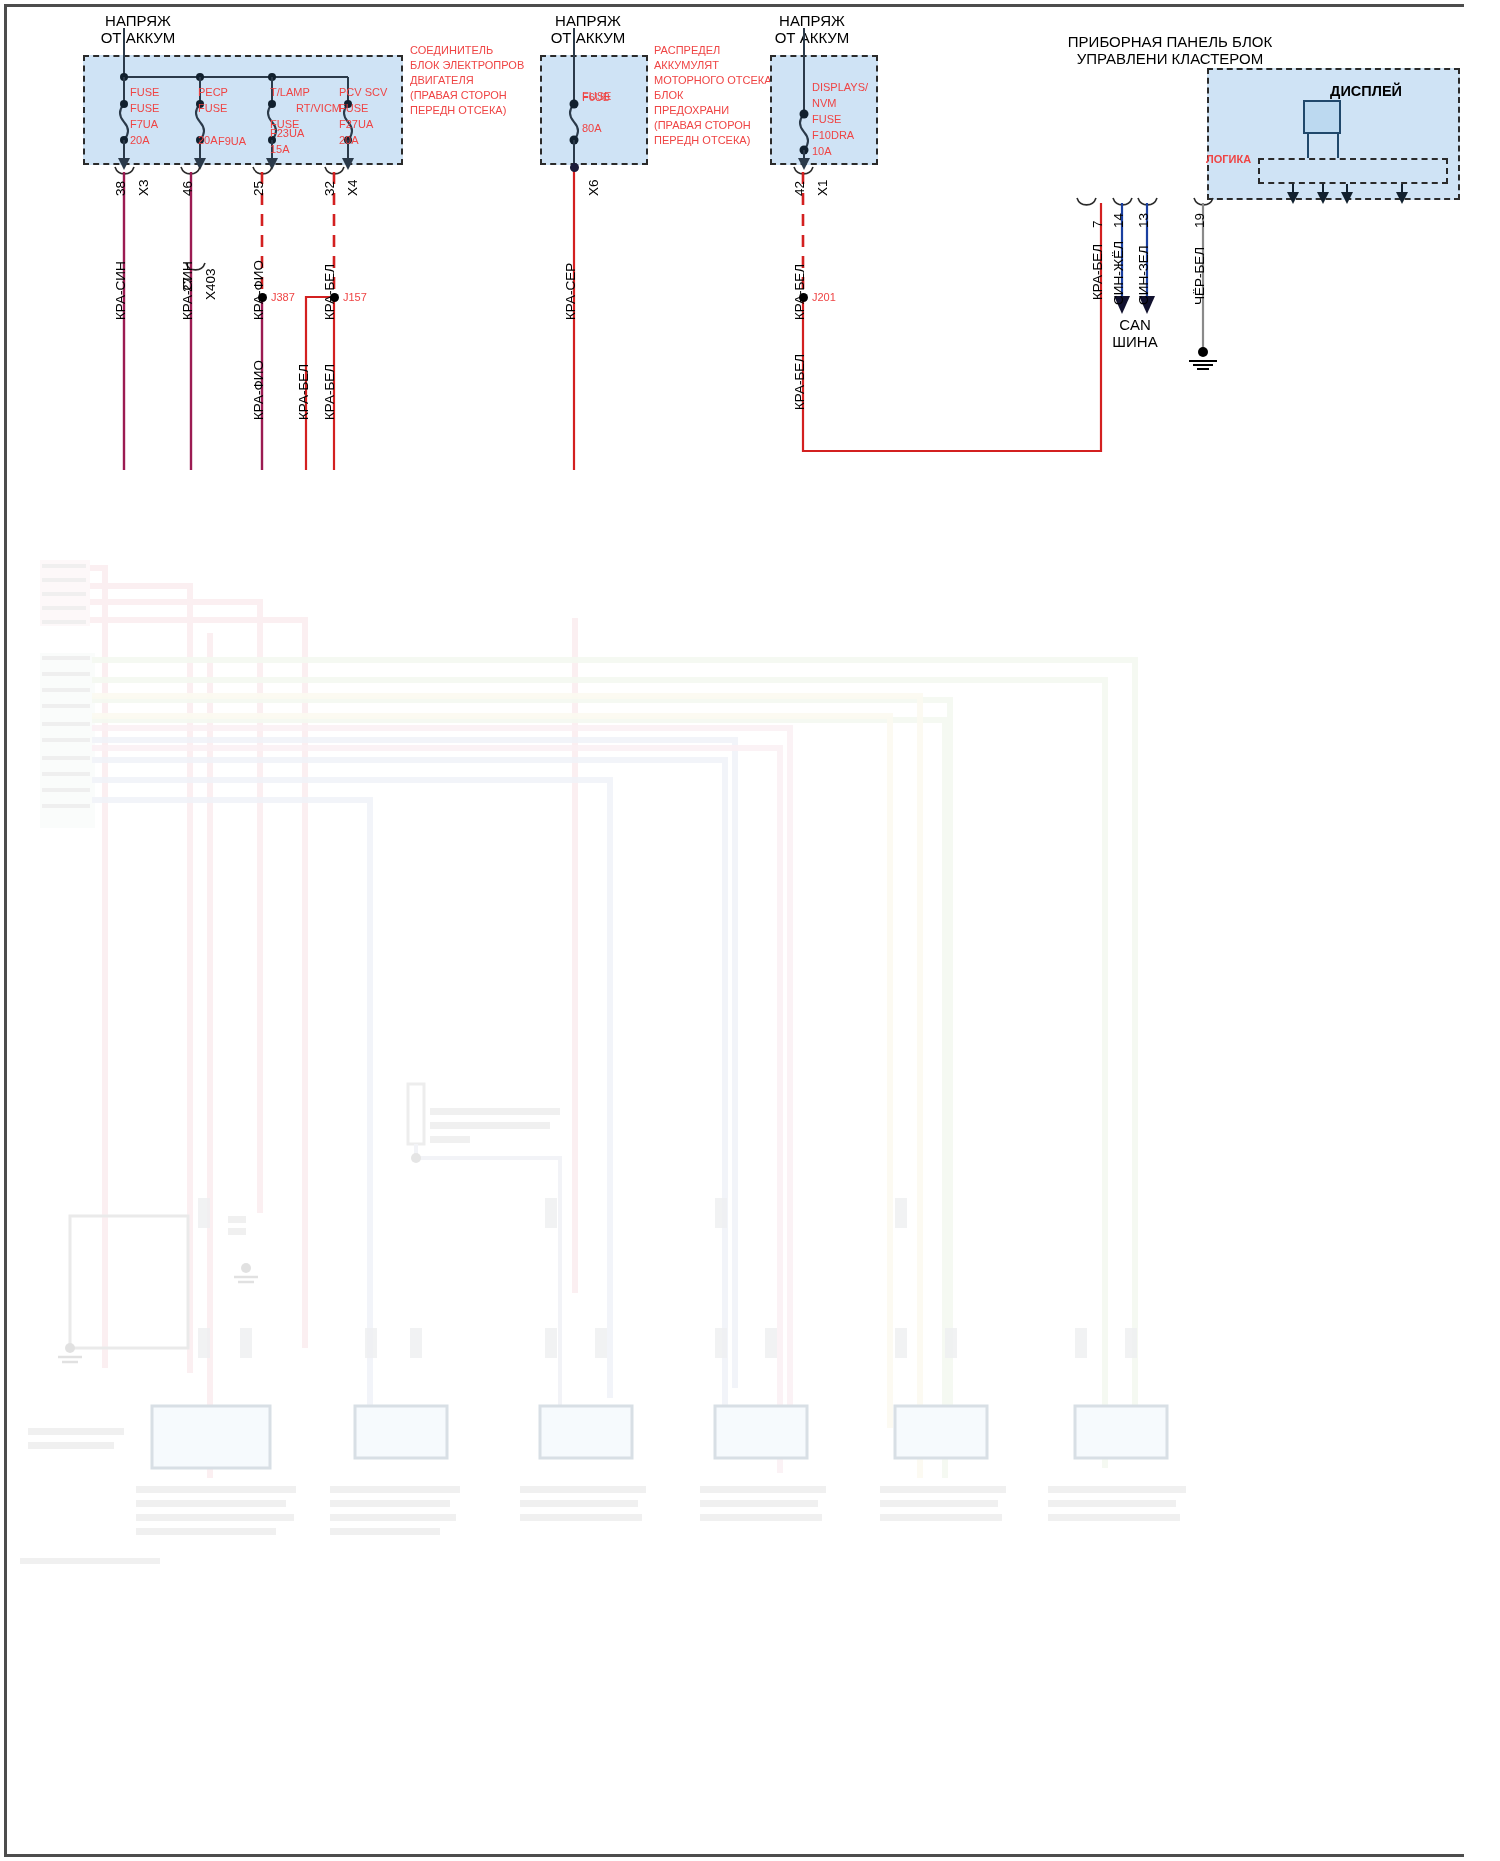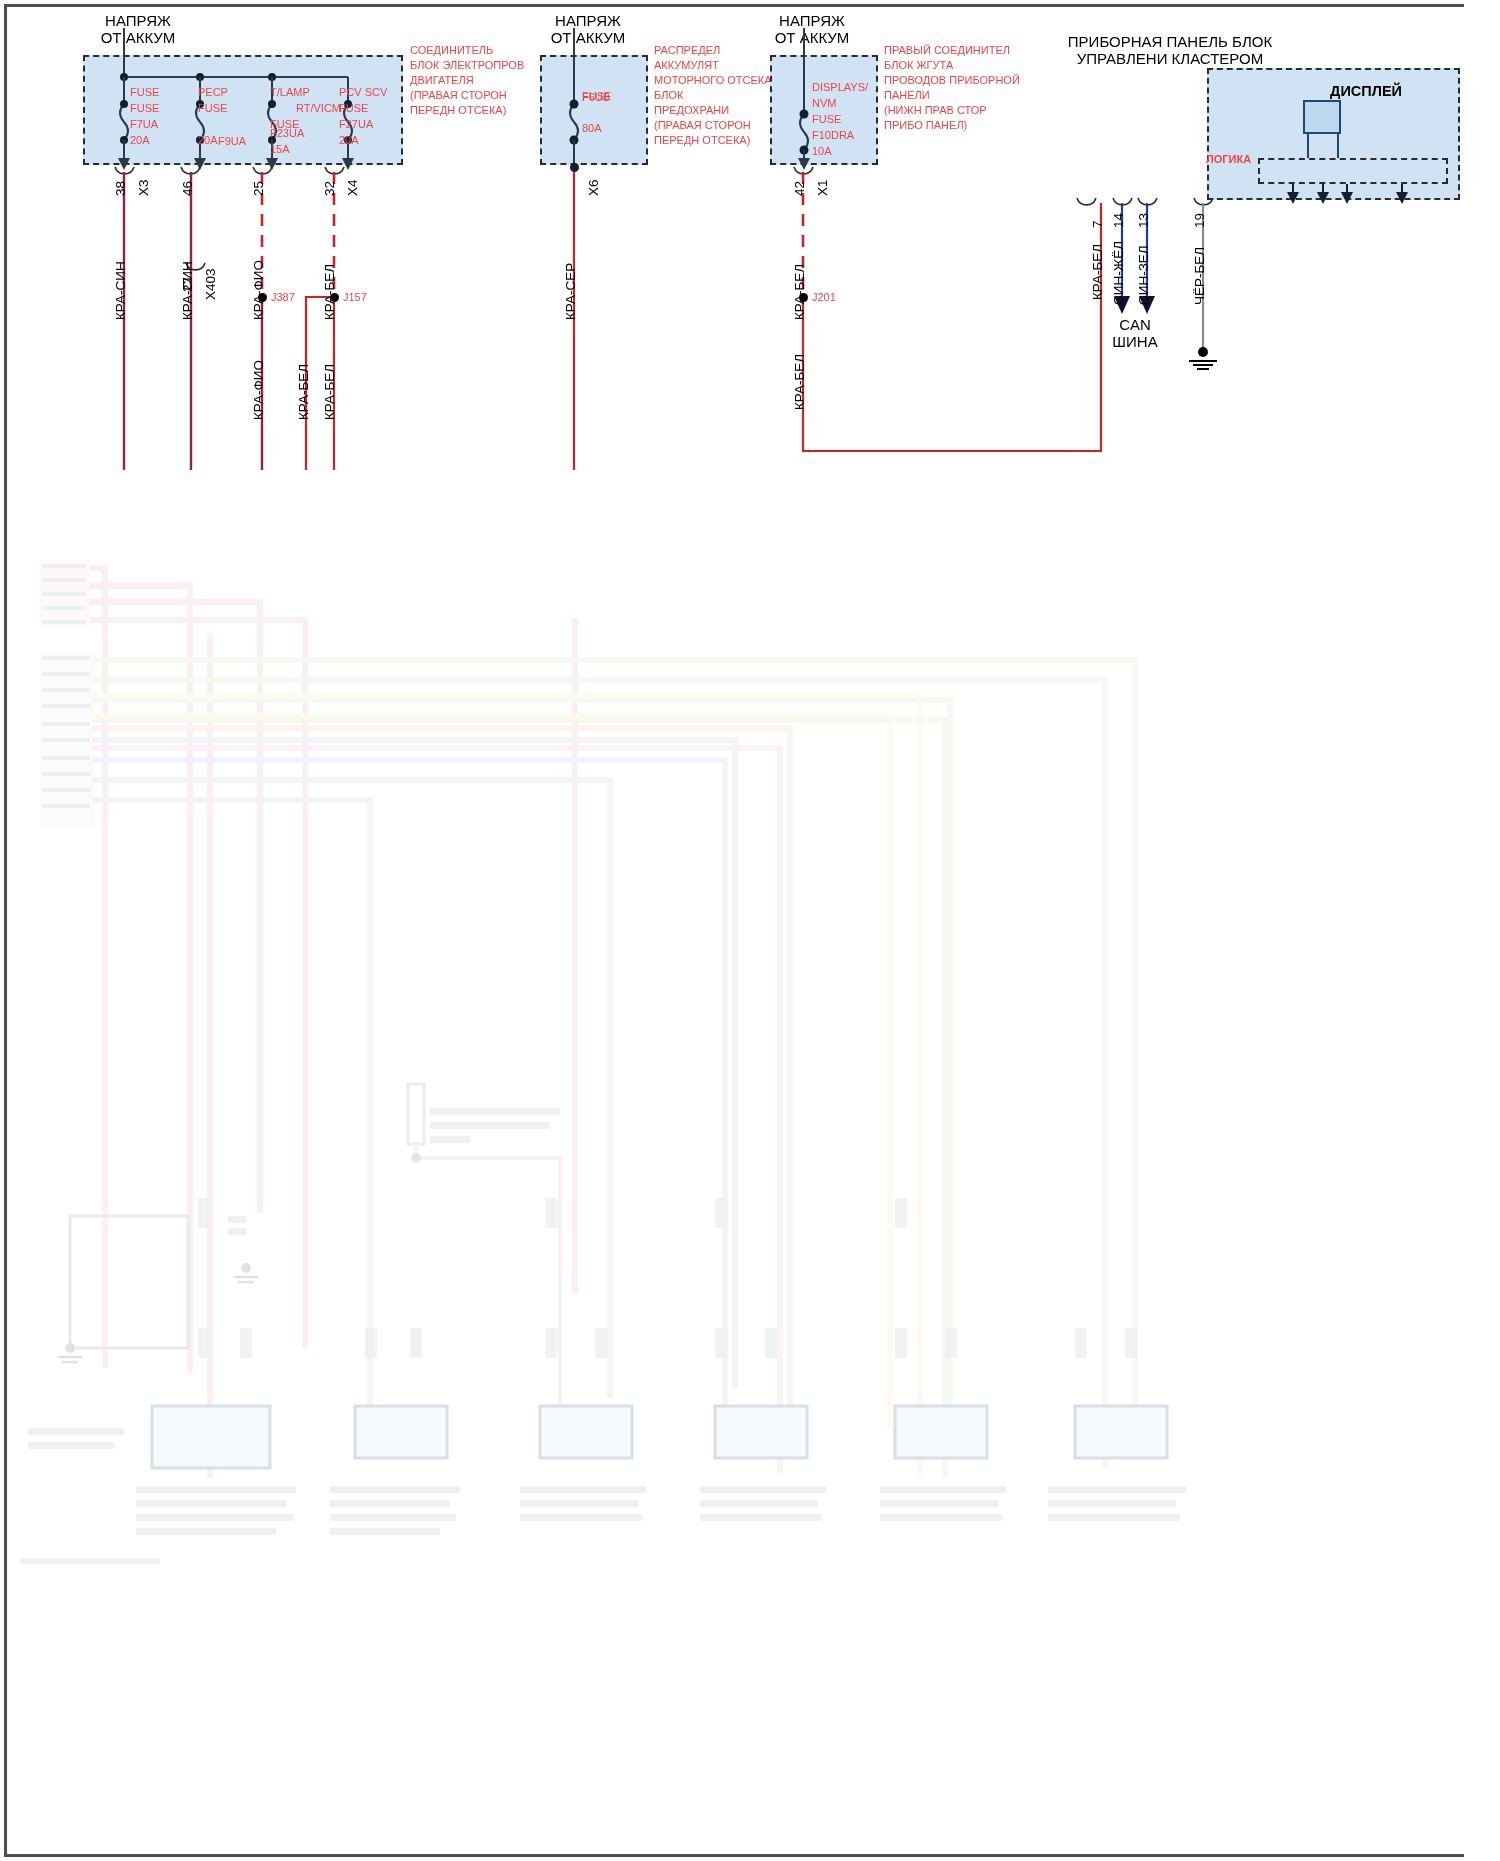--- a/index.html
+++ b/index.html
@@ -129,26 +129,20 @@
     <circle cx="34" cy="76" r="4.5" fill="#11202e"></circle>
     <circle cx="34" cy="112" r="4.5" fill="#11202e"></circle>
     <line x1="34" y1="112" x2="34" y2="142" stroke="#2b3a4a" stroke-width="2"></line>
   </svg>
 
   <div class="txt" style="left:582px;top:89px;">FUSE</div>
   <div class="txt" style="left:582px;top:90px;">F6UB</div>
   <div class="txt" style="left:582px;top:121px;">80A</div>
 
   <div class="blk" style="left:770px;top:55px;width:108px;height:110px;"></div>
-  <div class="txt" style="left:884px;top:43px;width:190px;">ПРАВЫЙ СОЕДИНИТЕЛ
-БЛОК ЖГУТА
-ПРОВОДОВ ПРИБОРНОЙ
-ПАНЕЛИ
-(НИЖН ПРАВ СТОР
-ПРИБО ПАНЕЛ)</div>
 
   <svg class="wire" style="left:770px;top:28px;width:110px;height:150px;">
     <line x1="34" y1="0" x2="34" y2="86" stroke="#2b3a4a" stroke-width="2"></line>
     <path d="M34 86 q-8 9 0 18 q8 9 0 18" stroke="#2b3a4a" stroke-width="2" fill="none"></path>
     <circle cx="34" cy="86" r="4.5" fill="#11202e"></circle>
     <circle cx="34" cy="122" r="4.5" fill="#11202e"></circle>
     <line x1="34" y1="122" x2="34" y2="133" stroke="#2b3a4a" stroke-width="2"></line>
     <polygon points="34,142 28,130 40,130" fill="#2b3a4a"></polygon>
   </svg>
 

